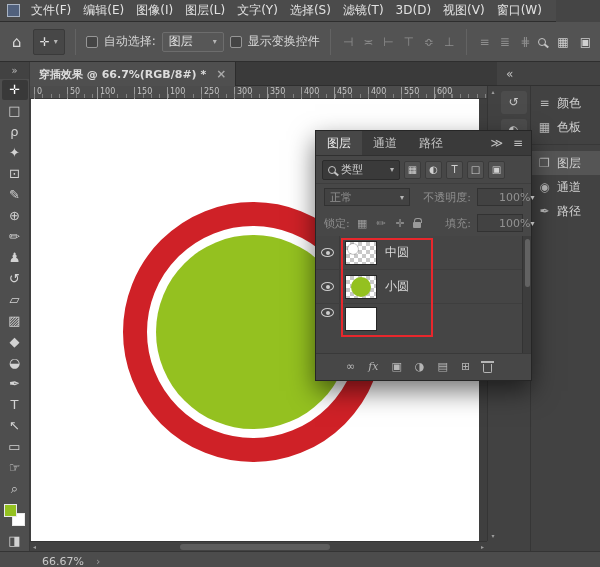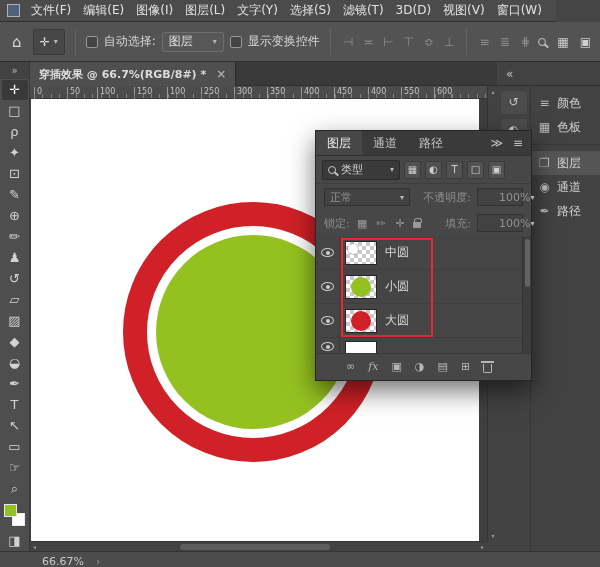--- a/index.html
+++ b/index.html
@@ -343,29 +343,20 @@
       </div>
       <div class="layer-row">
         <span class="eye-cell">
             <span class="icon-eye"></span>
           </span>
         <span class="thumb checker">
             <span class="shape shape-green"></span>
           </span>
         <span class="layer-name">小圆</span>
       </div>
-      <div class="layer-row">
-        <span class="eye-cell">
-            <span class="icon-eye"></span>
-          </span>
-        <span class="thumb checker">
-            <span class="shape shape-red"></span>
-          </span>
-        <span class="layer-name">大圆</span>
-      </div>
       <div class="layer-row partial">
         <span class="eye-cell">
             <span class="icon-eye"></span>
           </span>
         <span class="thumb thumb-white"></span>
       </div>
       <div class="annotation"></div>
       <div class="lp-scroll">
           <span class="sth"></span>
         </div>

